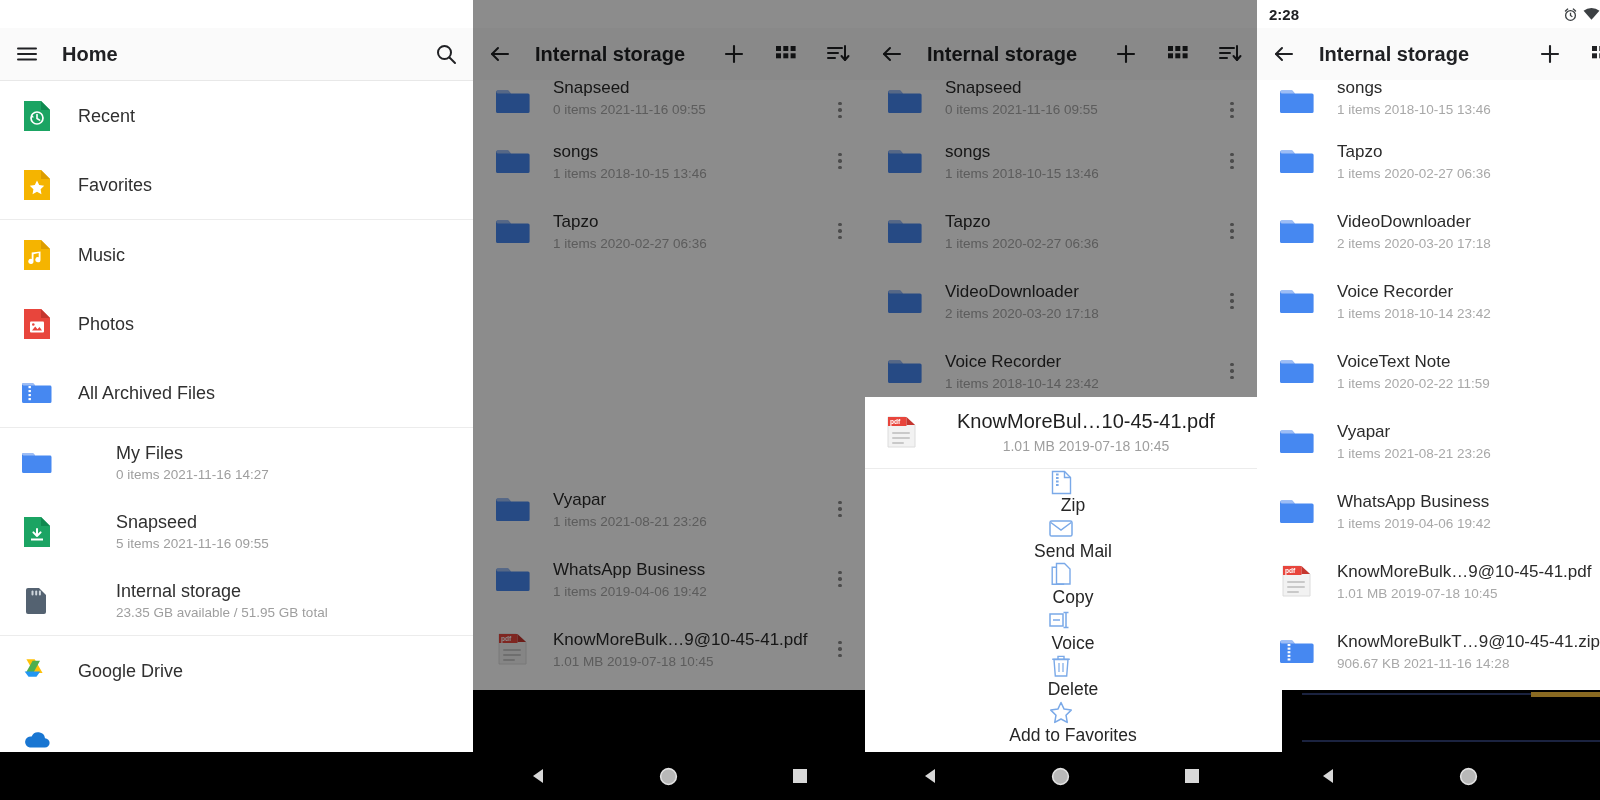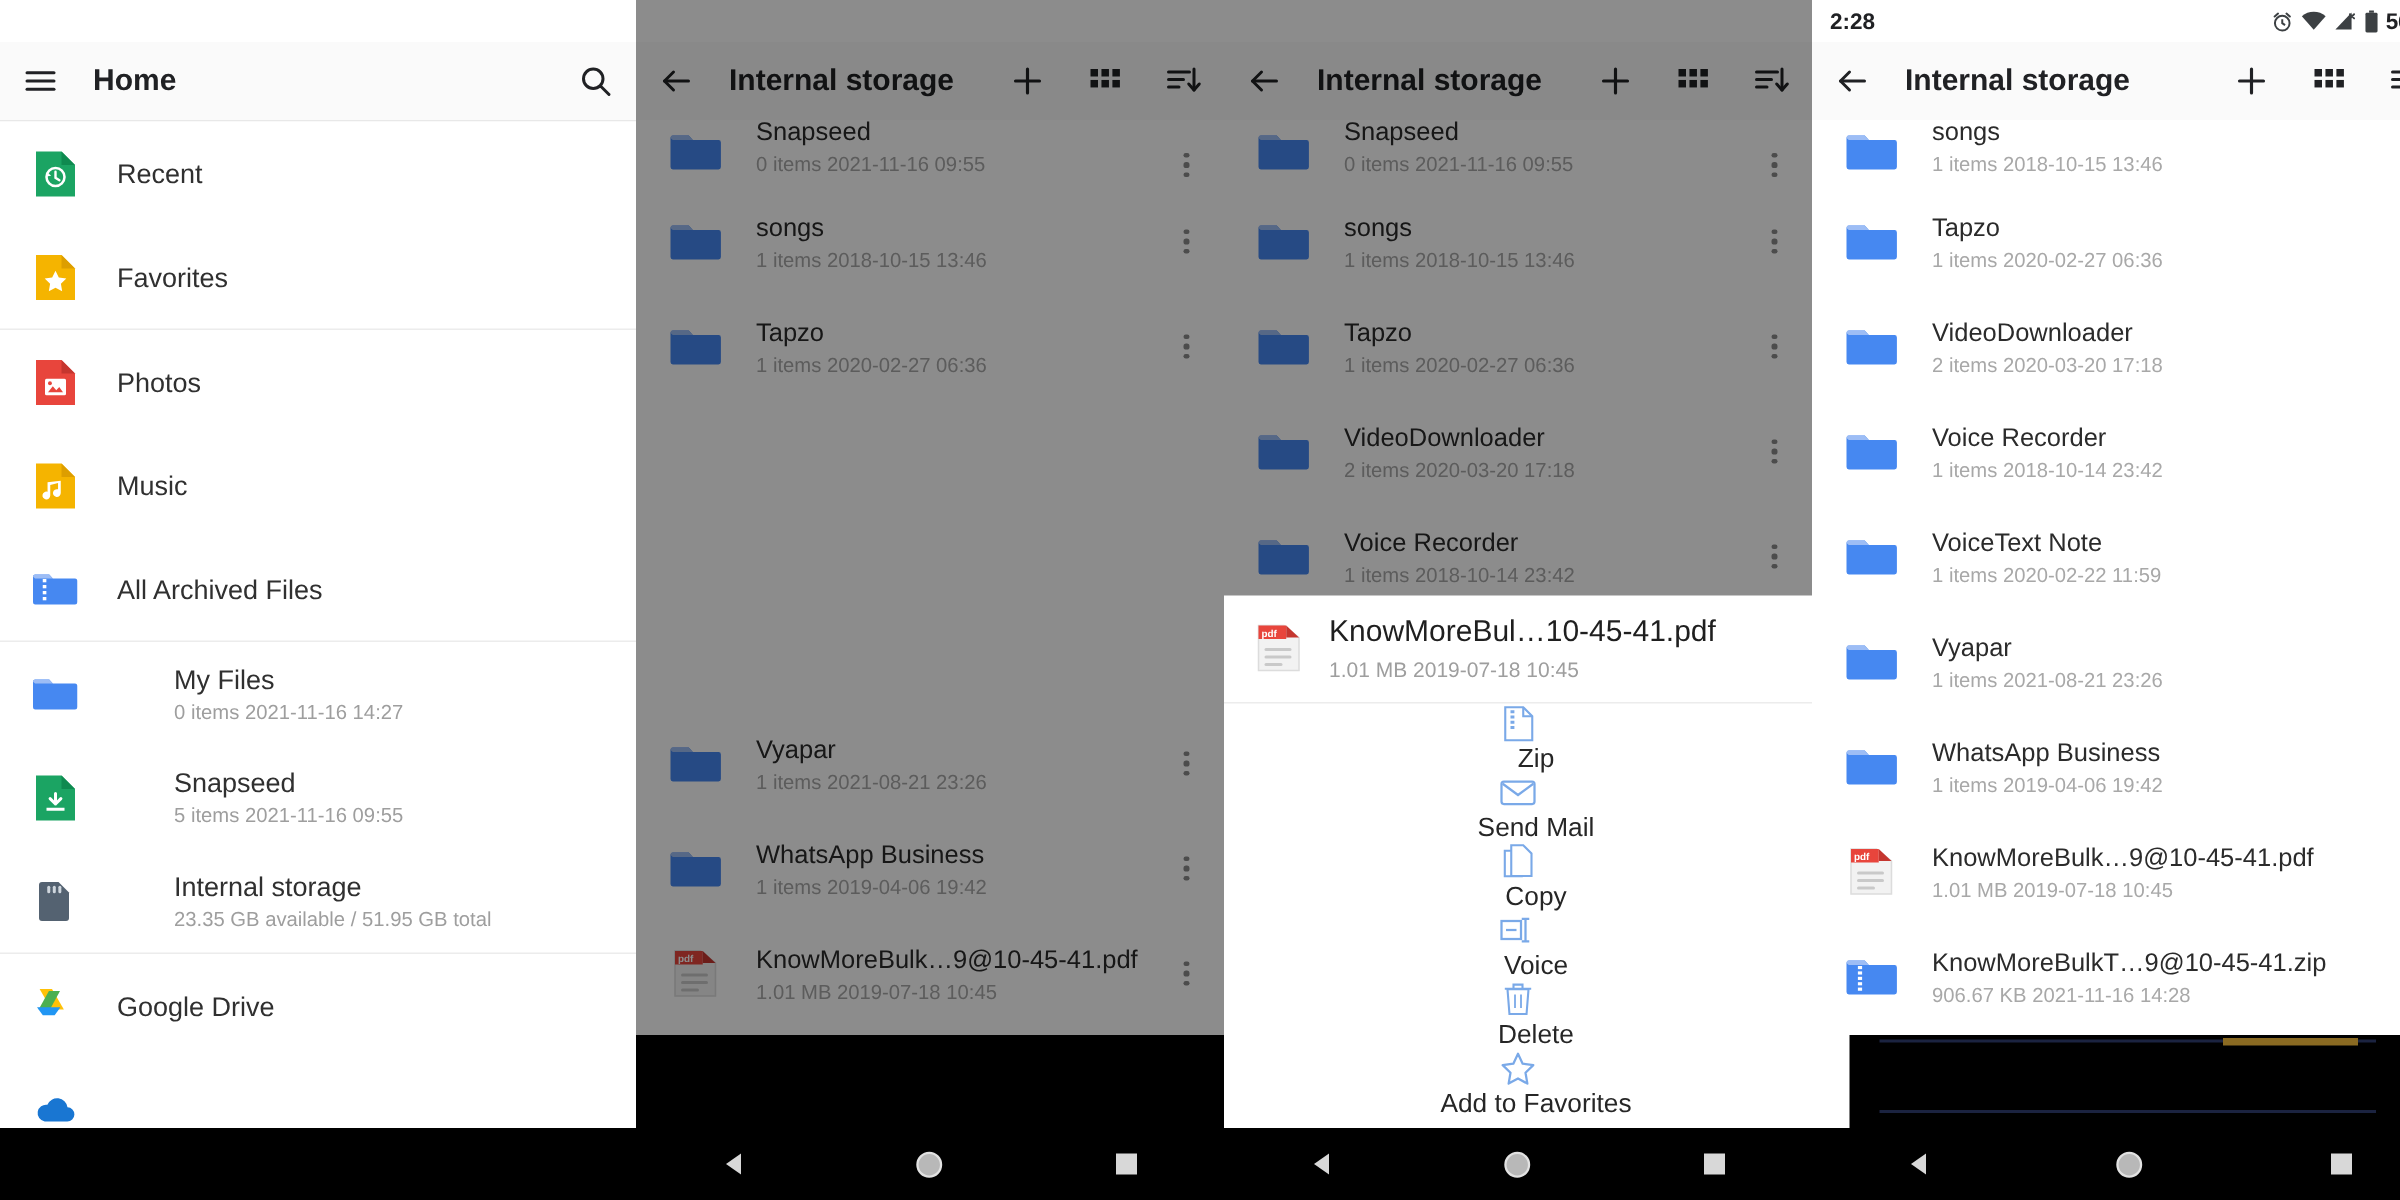--- a/index.html
+++ b/index.html
@@ -6,21 +6,21 @@
   html, body {
     width: 1600px; height: 800px;
     background: #000;
     font-family: "Liberation Sans", sans-serif;
     overflow: hidden;
   }
   .stage { position: relative; width: 1600px; height: 800px; background:#000; display: flex; }
 
   
   .panel { position: relative; height: 800px; overflow: hidden; background: #fff; flex: 0 0 auto; }
-  .p1 { width: 424px; }
+  .p1 { width: 473px; }
   .p2 { width: 392px; }
   .p3 { width: 392px; }
   .p4 { width: 424px; }
 
   
   .statusbar {
     height: 28px; display: flex; align-items: center; justify-content: space-between;
     padding: 0 12px; color: #fff; font-size: 15px; font-weight: bold;
     background: transparent; position: relative; z-index: 5; gap: 20px;
   }
@@ -104,21 +104,21 @@
   .dlg-actions { display: flex; justify-content: flex-end; align-items: center; margin-top: 30px; gap: 34px; padding-bottom: 6px;}
   .dlg-btn { font-size: 15px; font-weight: bold; letter-spacing: .7px; color: #4a4a4a; background: none; border:none; cursor:pointer; font-family:"Liberation Sans", sans-serif; }
   .dlg-btn.primary { color: #2979d8; }
 
   
   .sheet {
     position: absolute; left: 0; right: 0; bottom: 45px; background: #fff; z-index: 30;
   }
   .sheet-head { display:flex; align-items:center; padding: 12px 16px 14px 18px; }
   .sheet-head .file-ic { width: 38px; flex: 0 0 38px; }
-  .sheet-head-txt { margin-left: 14px; }
+  .sheet-head-txt { margin-left: 36px; text-align: center; }
   .sheet-title { font-size: 20px; color: #1f1f1f; line-height: 25px; }
   .sheet-sub { font-size: 14px; color: #9e9e9e; margin-top: 4px; }
   .sheet-div { height: 1px; background: #ececec; }
   .sheet-item { display:flex; align-items:center; height: 46px; padding: 0 18px; flex-direction: column; }
   .sheet-item .mi-ic { width: 26px; flex: 0 0 26px; display:flex; align-items:center; justify-content:center; }
   .sheet-item .mi-lbl { font-size: 17.5px; color: #262626; margin-left: 24px; }
 
   svg { overflow: visible; }
 </style>
 </head>
@@ -182,44 +182,44 @@
         <div class="drawer-txt">
           <div class="drawer-label">Favorites</div>
         </div>
       </div>
 
       <div class="drawer-div"></div>
 
       <div class="drawer-row">
         <div class="drawer-ic">
           <svg width="26" height="30" viewBox="0 0 26 30">
+            <path d="M0 0h17l9 9v21H0z" fill="#f5b400"></path>
+              <path d="M17 0l9 9h-9z" fill="#dd9e00"></path>
+            <g fill="#fff">
+                <path d="M16.5 11.5v8.2a2.6 2.6 0 1 1-1.8-2.47V13l-5.2 1.25v7.1a2.6 2.6 0 1 1-1.8-2.47v-6.3z"></path>
+              </g>
+          </svg>
+        </div>
+        <div class="drawer-txt">
+          <div class="drawer-label">Music</div>
+        </div>
+      </div>
+
+      <div class="drawer-row">
+        <div class="drawer-ic">
+          <svg width="26" height="30" viewBox="0 0 26 30">
             <path d="M0 0h17l9 9v21H0z" fill="#e8453c"></path>
               <path d="M17 0l9 9h-9z" fill="#c5362f"></path>
             <rect x="6" y="12.5" width="14" height="11" rx="1" fill="#fff"></rect>
             <path d="M8 21.5l3.2-4 2.3 2.7 2-2.2 2.5 3.5z" fill="#e8453c"></path>
             <circle cx="9.3" cy="15.5" r="1.3" fill="#e8453c"></circle>
           </svg>
         </div>
         <div class="drawer-txt">
           <div class="drawer-label">Photos</div>
-        </div>
-      </div>
-
-      <div class="drawer-row">
-        <div class="drawer-ic">
-          <svg width="26" height="30" viewBox="0 0 26 30">
-            <path d="M0 0h17l9 9v21H0z" fill="#f5b400"></path>
-              <path d="M17 0l9 9h-9z" fill="#dd9e00"></path>
-            <g fill="#fff">
-                <path d="M16.5 11.5v8.2a2.6 2.6 0 1 1-1.8-2.47V13l-5.2 1.25v7.1a2.6 2.6 0 1 1-1.8-2.47v-6.3z"></path>
-              </g>
-          </svg>
-        </div>
-        <div class="drawer-txt">
-          <div class="drawer-label">Music</div>
         </div>
       </div>
 
       <div class="drawer-row">
         <div class="drawer-ic">
           <svg width="30" height="24" viewBox="0 0 30 24">
             <path d="M0 3.5A1.5 1.5 0 0 1 1.5 2h9.3l2.4 2.6H28A1.5 1.5 0 0 1 29.5 6v14.5A1.5 1.5 0 0 1 28 22H1.5A1.5 1.5 0 0 1 0 20.5z" fill="#4688f1"></path>
             <path d="M0 3.5A1.5 1.5 0 0 1 1.5 2h9.3l2.4 2.6H1.4z" fill="#9dbdf5"></path>
             <g fill="#fff">
                 <rect x="6.5" y="5" width="2.4" height="2.2"></rect>

